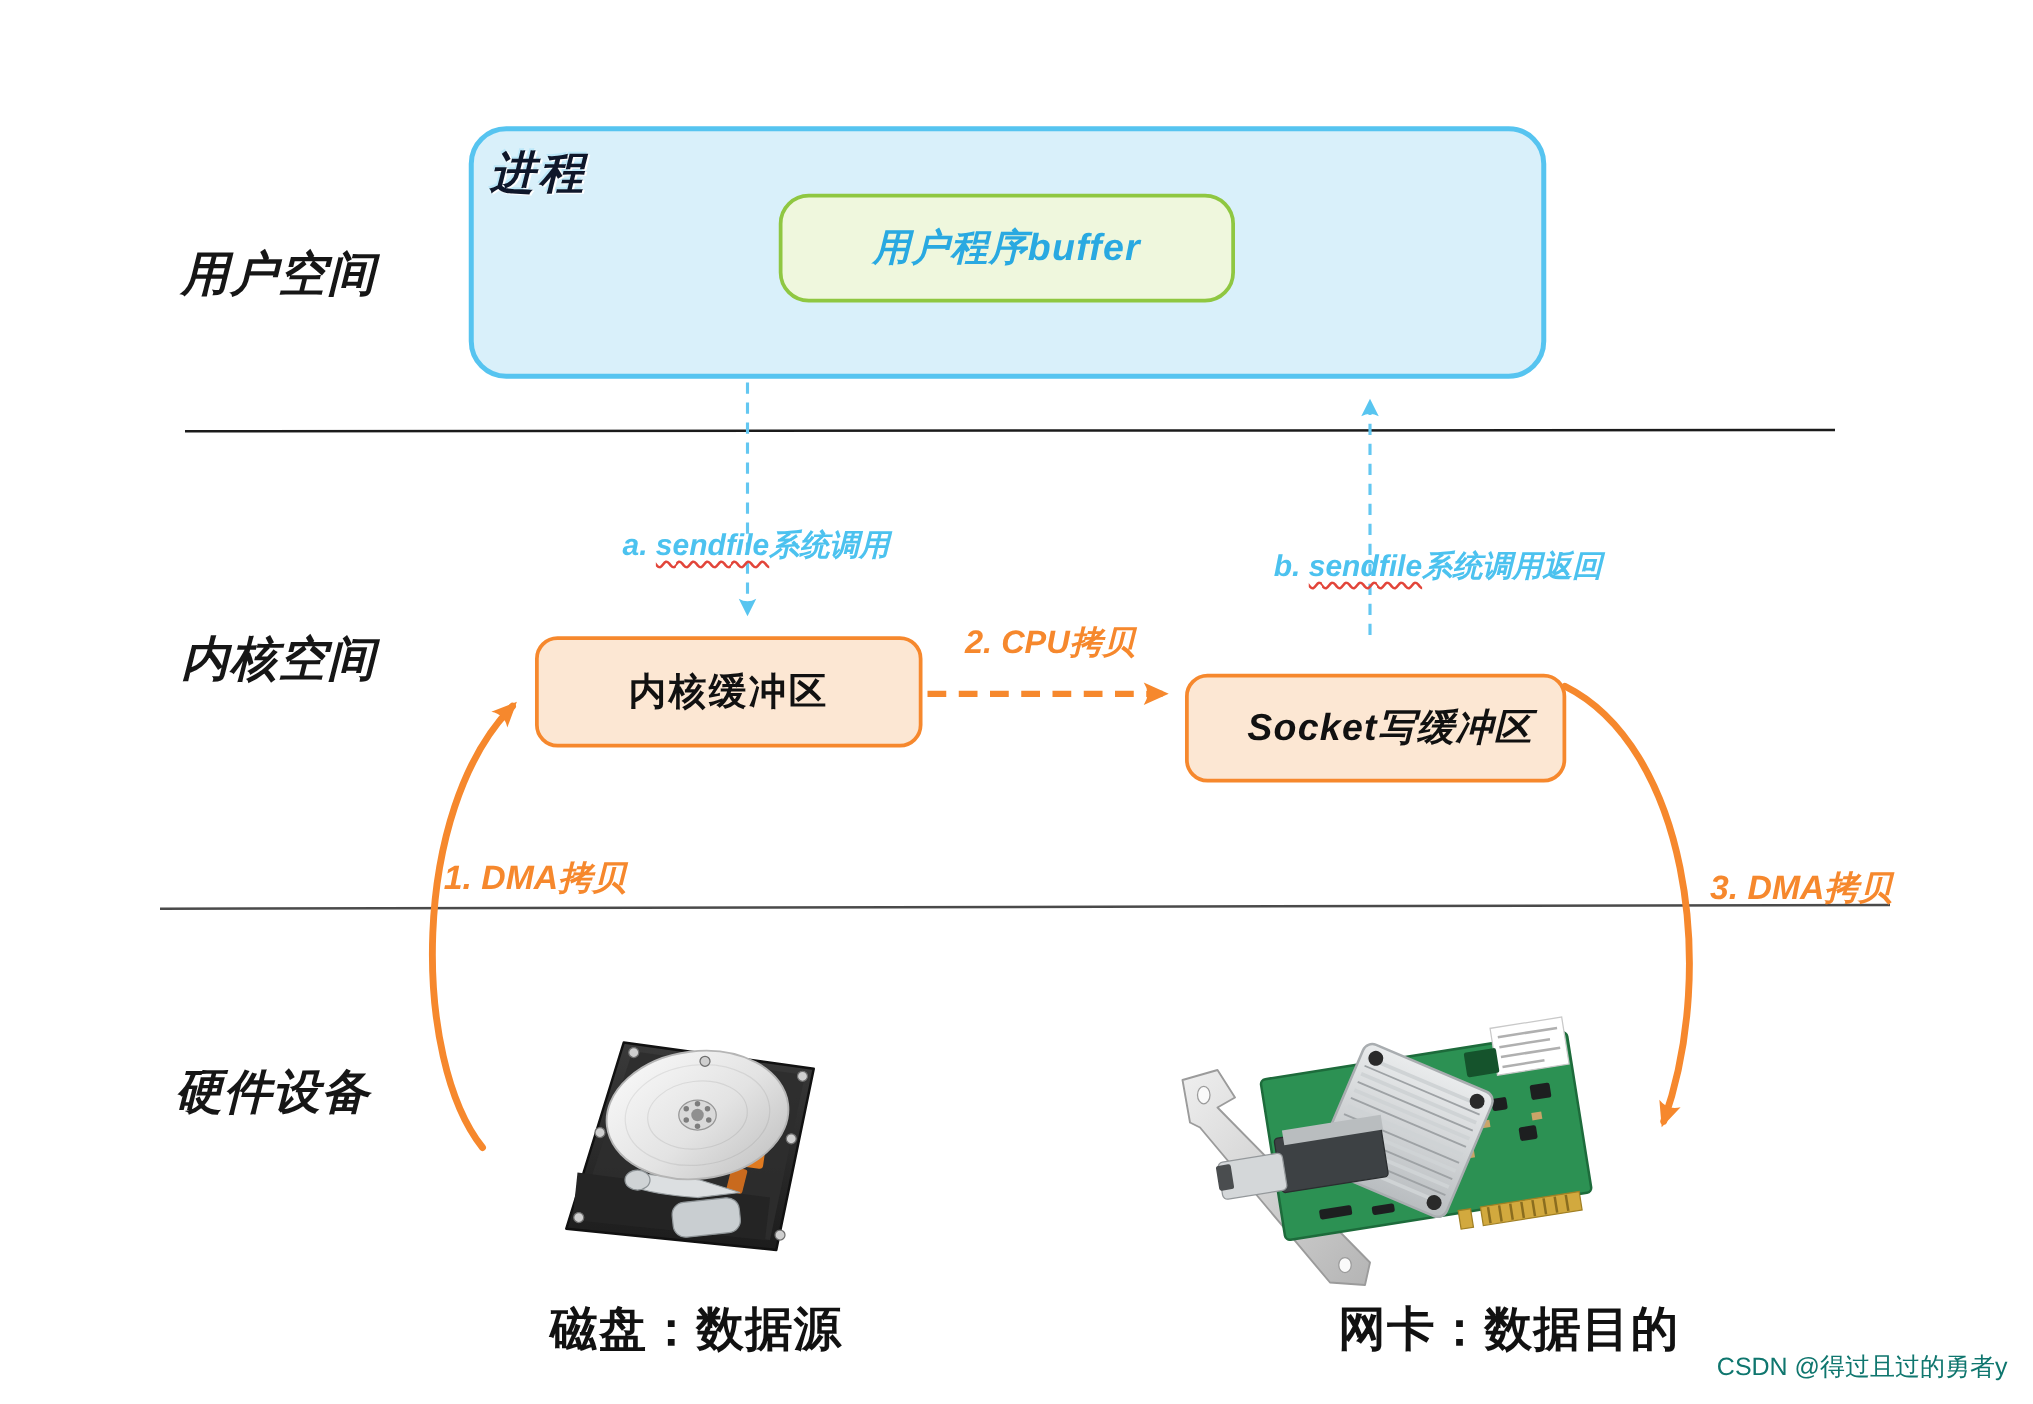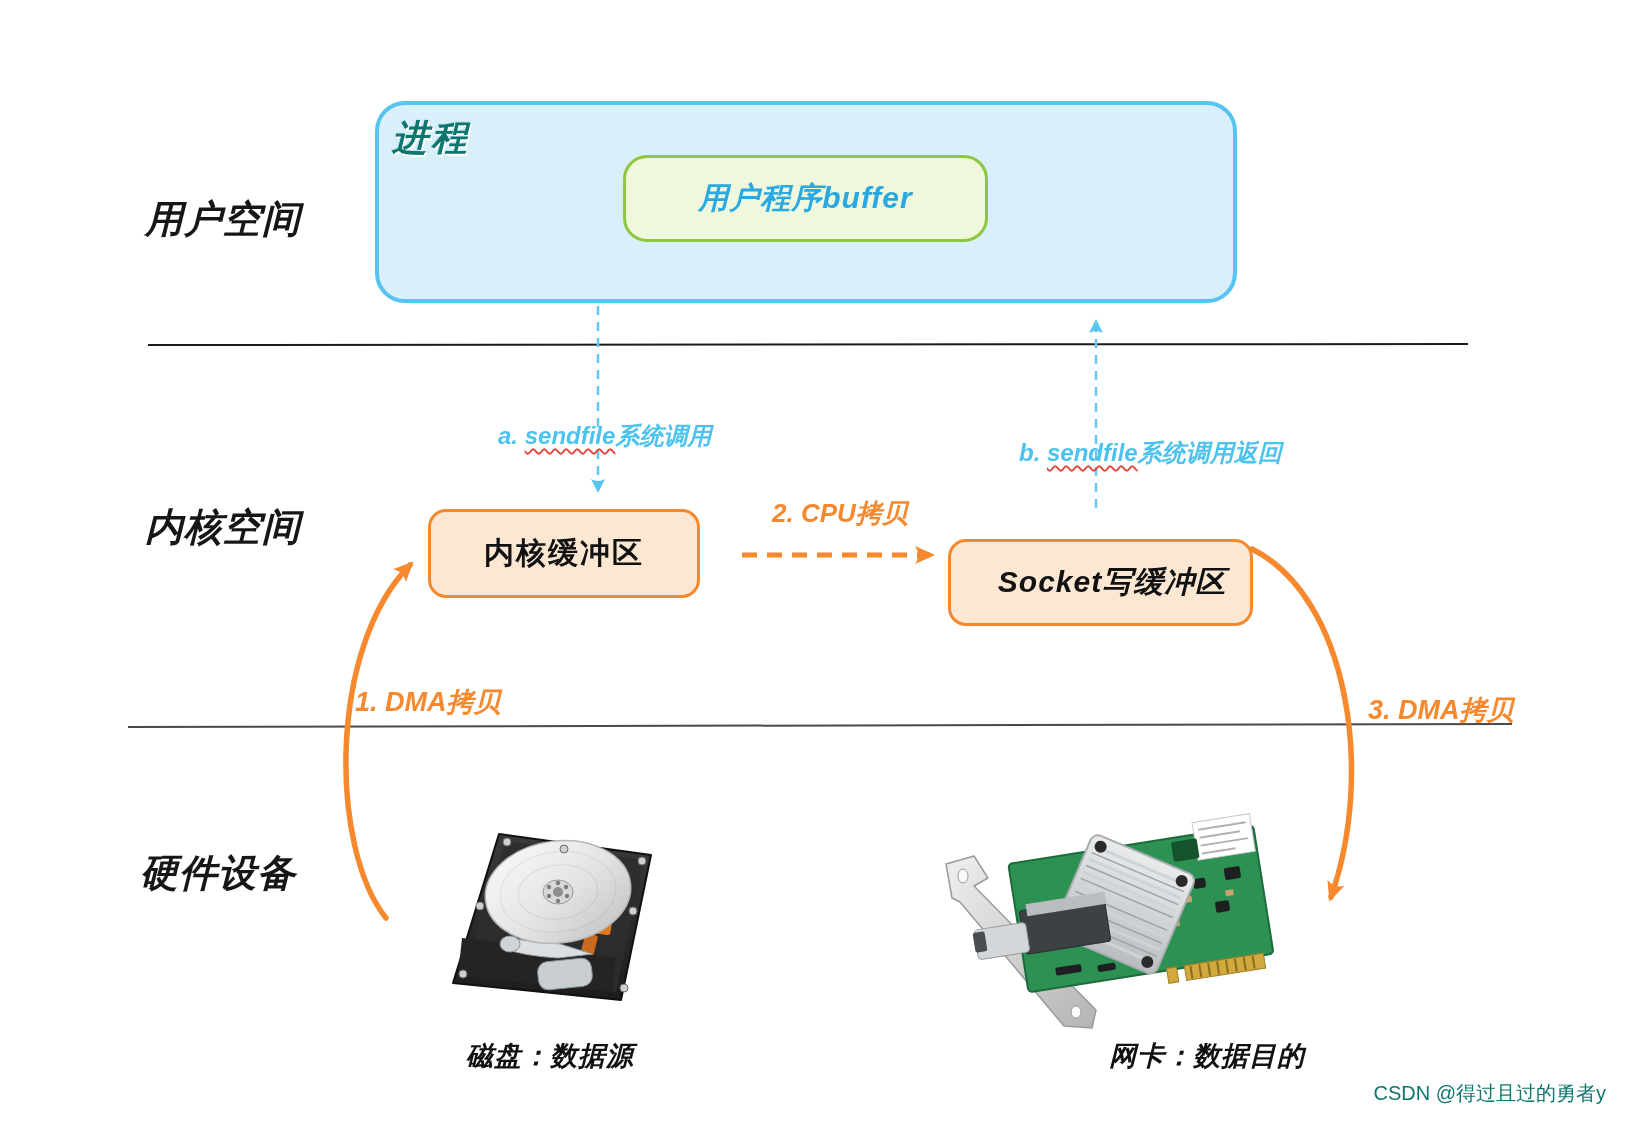--- a/index.html
+++ b/index.html
@@ -12,53 +12,53 @@
   .zone-label{
     font-size:38px;font-weight:bold;font-style:italic;color:#161616;
     letter-spacing:1px;white-space:nowrap;
   }
   
   .process-box{
     left:375px;top:101px;width:862px;height:202px;box-sizing:border-box;
     background:#d9f0fa;border:4px solid #56c4f0;border-radius:30px;
   }
   .process-title{
-    left:392px;top:114px;font-size:36px;font-weight:800;font-style:italic;color:#0f766e;
+    left:392px;top:114px;font-size:36px;font-weight:800;font-style:italic;color:#0f172a;
     letter-spacing:3px;text-shadow:1.5px 1.5px 0 #ffffff,-1px -1px 0 #bce7f8,0 0 2px #ffffff;
   }
   .buffer-box{
     left:623px;top:155px;width:365px;height:87px;box-sizing:border-box;
     background:#eff7dd;border:3px solid #8fc741;border-radius:24px;
     display:flex;align-items:center;justify-content:center;
   }
   .buffer-box span{font-size:30px;font-weight:bold;font-style:italic;color:#29a9e1;letter-spacing:1px;}
   
   .kbox{
     box-sizing:border-box;background:#fce7d3;border:3.5px solid #f6882d;border-radius:18px;
     display:flex;align-items:center;justify-content:center;
   }
   .kbox span{font-size:30px;font-weight:bold;color:#111;letter-spacing:2px;}
-  .kernel-box{left:428px;top:509px;width:272px;height:89px;}
+  .kernel-box{left:428px;top:509px;width:310px;height:89px;}
   .socket-box{left:948px;top:539px;width:305px;height:87px;padding-left:23px;}
   .socket-box span{font-style:italic;letter-spacing:1px;}
   
   .blue-label{
     font-size:24px;font-weight:bold;font-style:italic;color:#4cc2ef;white-space:nowrap;letter-spacing:0px;
   }
   .blue-label .squiggle{
     text-decoration-line:underline;text-decoration-style:wavy;text-decoration-color:#e2453a;
     text-decoration-thickness:2px;text-underline-offset:4px;
   }
   
   .orange-label{
     font-size:27px;font-weight:bold;font-style:italic;color:#f6882d;white-space:nowrap;letter-spacing:0px;
   }
   
   .caption{
-    font-size:27px;font-weight:bold;font-style:italic;color:#111;text-align:center;white-space:nowrap;letter-spacing:1px;
+    font-size:38px;font-weight:bold;color:#111;text-align:center;white-space:nowrap;letter-spacing:1px;
   }
   .watermark{
     font-size:20px;color:#0f766e;text-align:right;white-space:nowrap;
   }
   svg{display:block;}
 </style>
 </head>
 <body>
 
 <div class="canvas">

